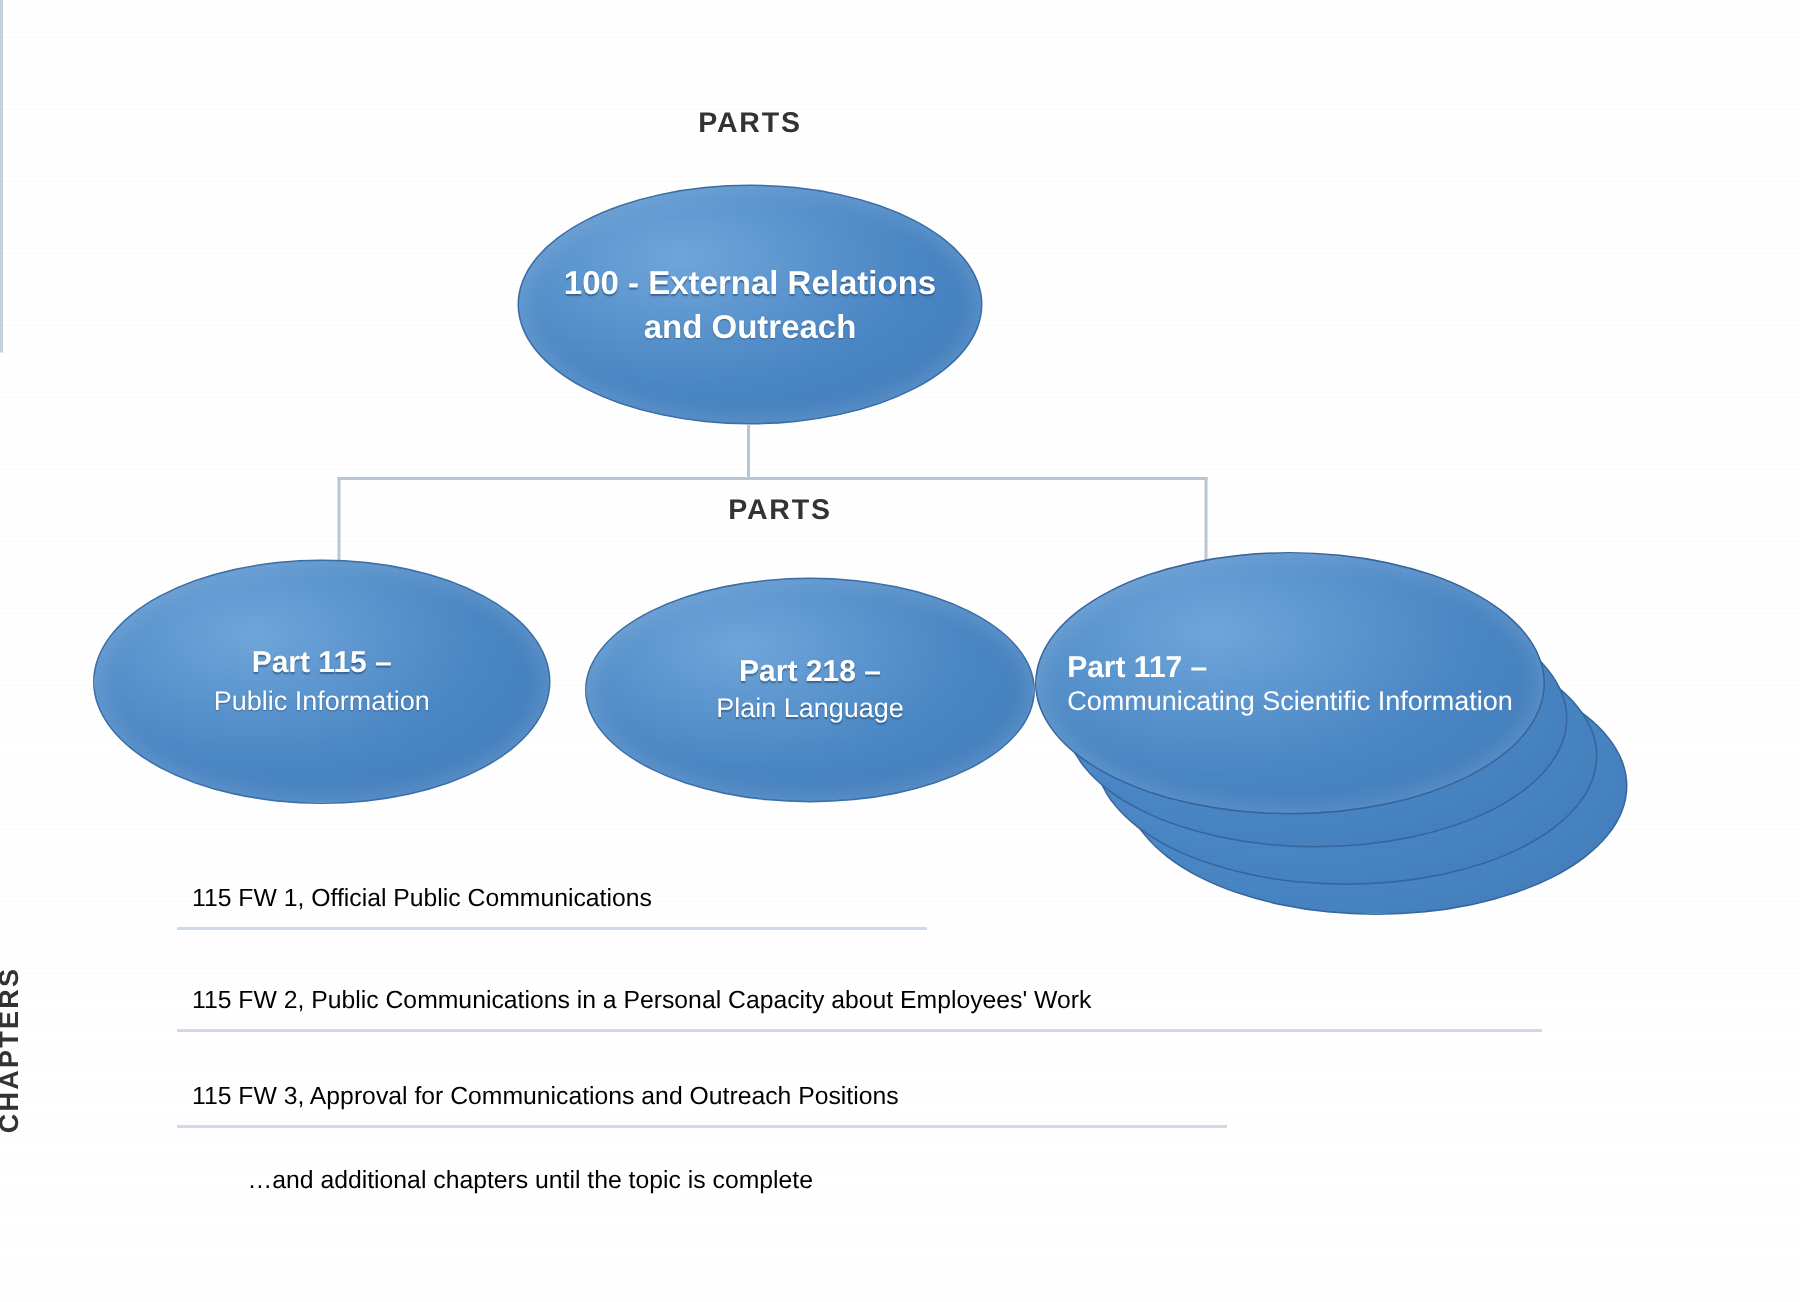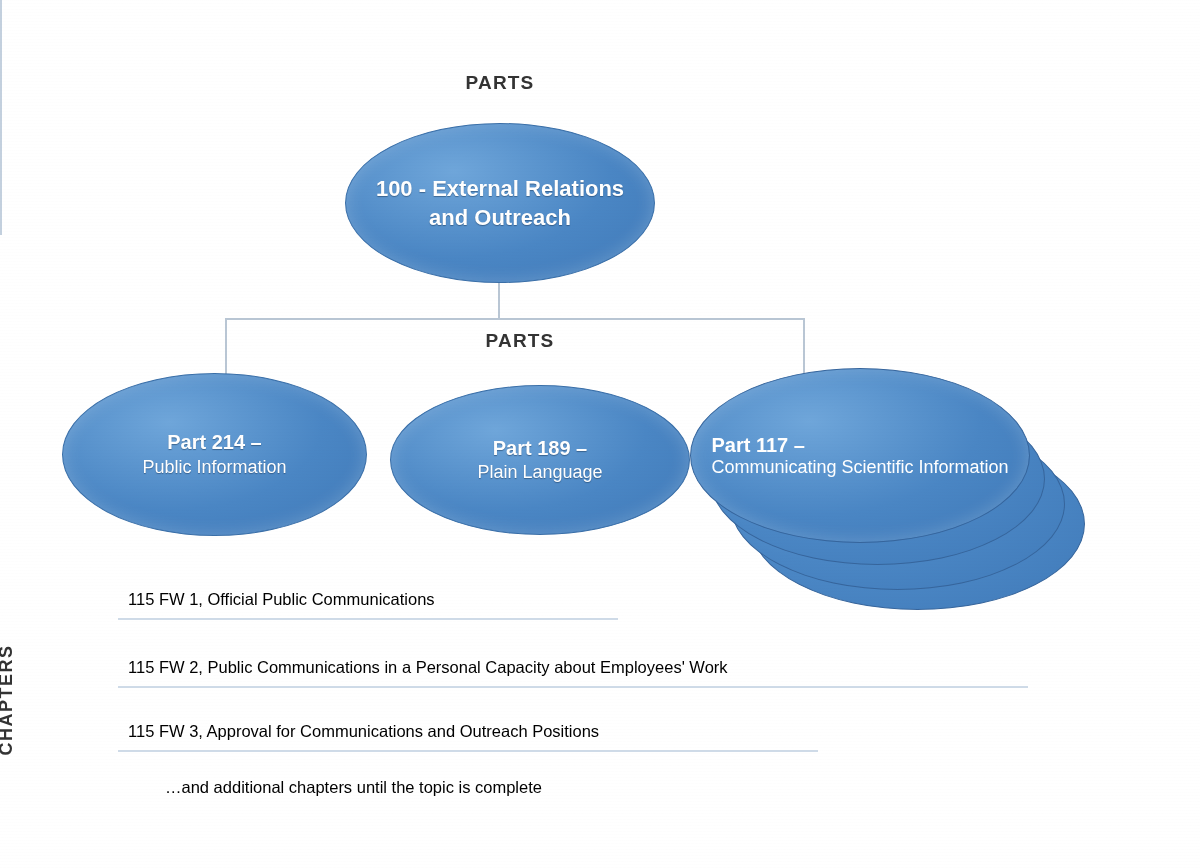--- a/index.html
+++ b/index.html
@@ -206,28 +206,28 @@
 
   <div class="line v-line" id="bracket-stem"></div>
   <div class="line h-line" id="bracket-top"></div>
   <div class="line v-line" id="bracket-left"></div>
   <div class="line v-line" id="bracket-right"></div>
 
   <div class="section-label" id="parts-label">PARTS</div>
 
   <div class="ellipse" id="ellipse-part-115">
     <span class="txt">
-      <span class="part-title">Part 214 –</span>
+      <span class="part-title">Part 115 –</span>
       <span class="part-sub">Public Information</span>
     </span>
   </div>
 
   <div class="ellipse" id="ellipse-part-116">
     <span class="txt">
-      <span class="part-title">Part 189 –</span>
+      <span class="part-title">Part 218 –</span>
       <span class="part-sub">Plain Language</span>
     </span>
   </div>
 
   <div id="stack-117">
     <div class="stack-ellipse" id="stack-layer-3"></div>
     <div class="stack-ellipse" id="stack-layer-2"></div>
     <div class="stack-ellipse" id="stack-layer-1"></div>
     <div class="stack-ellipse" id="ellipse-part-117">
       <span class="txt">

